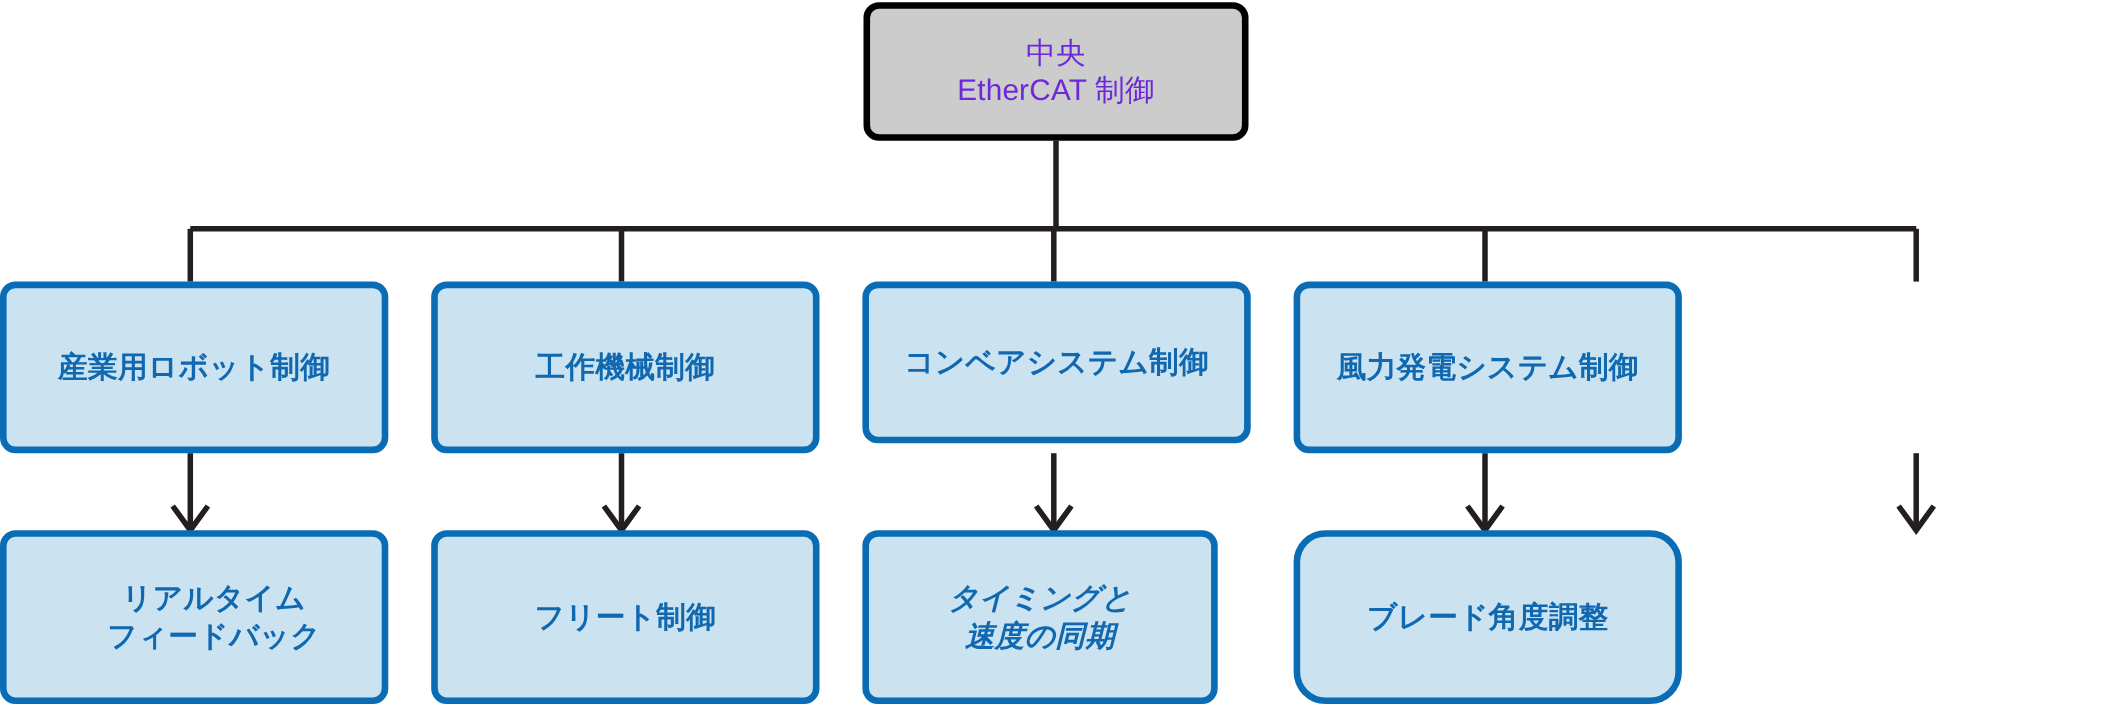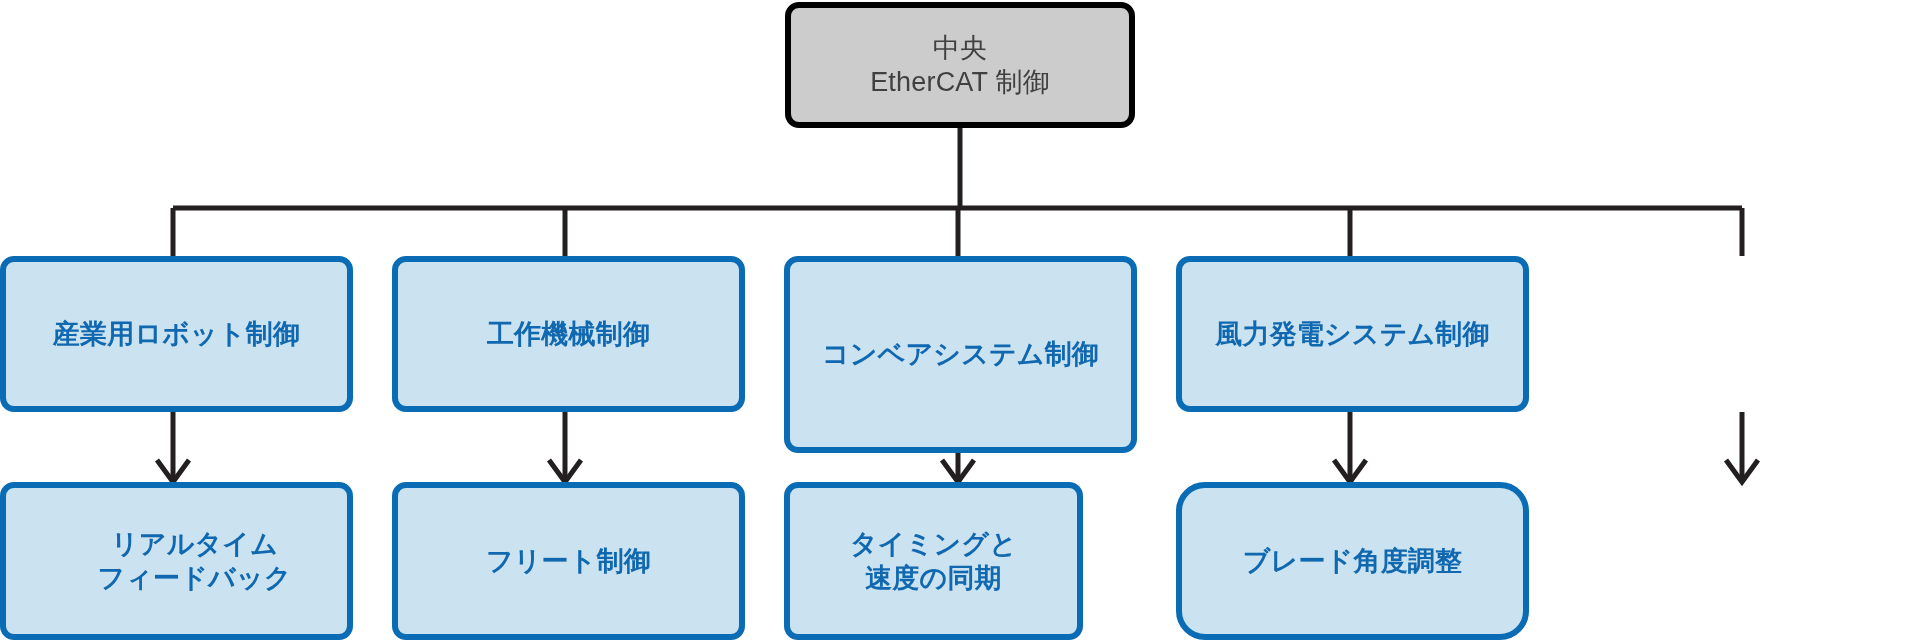--- a/index.html
+++ b/index.html
@@ -33,21 +33,21 @@
     align-items: center;
     justify-content: center;
     text-align: center;
     line-height: 1.26;
     white-space: pre-line;
   }
   .node-root {
     background: #cccccc;
     border: 6px solid #000000;
     border-radius: 14px;
-    color: #404040;
+    color: #6d28d9;
     font-size: 27px;
     font-weight: 400;
     letter-spacing: 0.2px;
   }
   .node-domain {
     background: #cbe3f0;
     border: 6px solid #0a6cb4;
     border-radius: 14px;
     color: #1068b0;
     font-size: 27px;
@@ -89,23 +89,23 @@
         <line x1="1742" y1="412" x2="1742" y2="482"></line>
         <polyline points="1726,460 1742,482 1758,460" stroke-linejoin="miter"></polyline>
       </g>
   </svg>
 
   <div class="node node-root" style="left: 785px; top: 2px; width: 350px; height: 126px;">中央
 EtherCAT 制御</div>
 
   <div class="node node-domain" style="left: 0px; top: 256px; width: 353px; height: 156px;">産業用ロボット制御</div>
   <div class="node node-domain" style="left: 392px; top: 256px; width: 353px; height: 156px;">工作機械制御</div>
-  <div class="node node-domain" style="left: 784px; top: 256px; width: 353px; height: 197px;">コンベアシステム制御</div>
+  <div class="node node-domain" style="left: 784px; top: 256px; width: 353px; height: 147px;">コンベアシステム制御</div>
   <div class="node node-domain" style="left: 1176px; top: 256px; width: 353px; height: 156px;">風力発電システム制御</div>
 
   <div class="node node-outcome" style="left: 0px; top: 482px; width: 353px; height: 158px; padding-left: 36px;">リアルタイム
 フィードバック</div>
   <div class="node node-outcome" style="left: 392px; top: 482px; width: 353px; height: 158px;">フリート制御</div>
-  <div class="node node-outcome" style="left: 784px; top: 482px; width: 299px; height: 158px;">タイミングと
+  <div class="node node-outcome" style="left: 784px; top: 482px; width: 323px; height: 158px; font-style: italic;">タイミングと
 速度の同期</div>
   <div class="node node-outcome" style="left: 1176px; top: 482px; width: 353px; height: 158px; border-radius: 29px;">ブレード角度調整</div>
 
 </div>
 
 </body></html>

